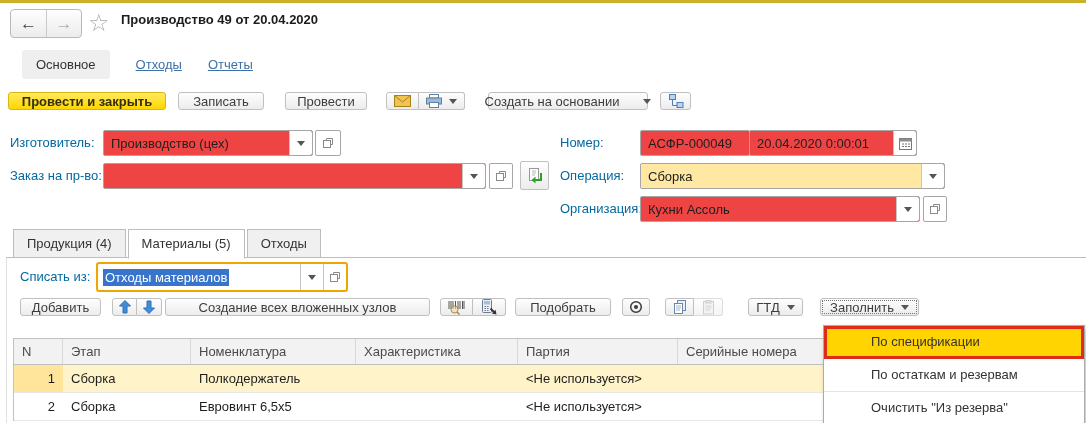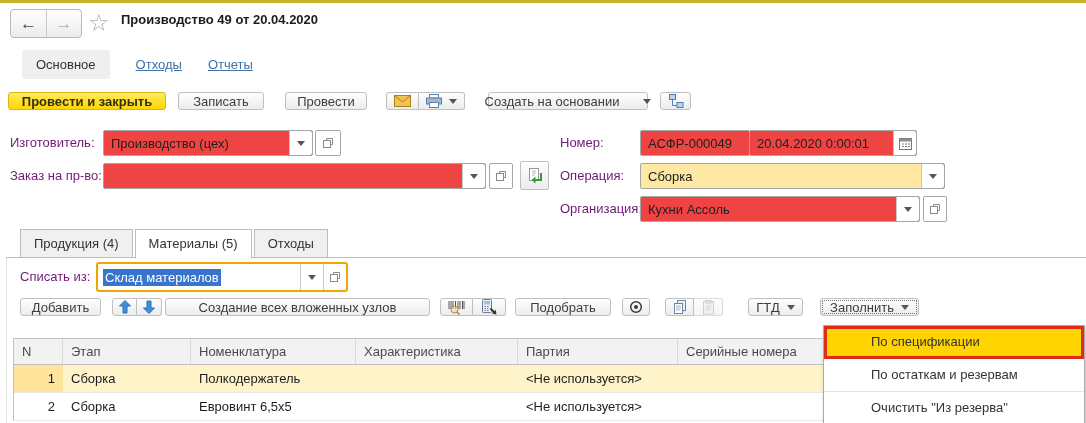--- a/index.html
+++ b/index.html
@@ -40,38 +40,38 @@
   .btn-group .btn:last-child { border-radius:0 3px 3px 0; }
   .btn-group .btn + .btn { border-left:none; }
   .caret { width:0; height:0; border-left:4px solid transparent; border-right:4px solid transparent;
     border-top:5px solid #555; display:inline-block; }
   .cmdbar { position:absolute; left:8px; top:92px; width:1078px; height:30px; }
   .cmdbar > * { position:absolute; top:0; }
   .focus-dotted { outline:1px dotted #777; outline-offset:-3px; }
   .btn.disabled { opacity:.55; cursor:default; }
 
   
-  .flabel { position:absolute; height:26px; line-height:26px; color:#701a75; white-space:nowrap; }
+  .flabel { position:absolute; height:26px; line-height:26px; color:#0369a1; white-space:nowrap; }
   .combo { position:absolute; display:flex; height:26px; background:#ef4444;
     border:1px solid #A6A6A6; border-radius:2px; align-items:stretch; }
   .combo .val { flex:1; display:flex; align-items:center; padding:0 7px;
     white-space:nowrap; overflow:hidden; color:#1E1E1E; }
   .combo .seg { width:23px; display:flex; align-items:center; justify-content:center;
     border-left:1px solid #C6C6C6; cursor:pointer; background:#fff; border-radius:0 2px 2px 0; }
   .combo .val.yellowfill { background:#FFE8A3; }
   .sidebtn { position:absolute; width:26px; height:26px; display:flex; align-items:center;
     justify-content:center; background:#fff; border:1px solid #A6A6A6; border-radius:2px; cursor:pointer; }
   .selection { background:#3874CB; color:#fff; padding:1px 2px; }
   .focus-ring { position:absolute; border:2px solid #EFA700; border-radius:3px; display:flex; align-items:stretch; background:#fff; }
   .focus-ring .inner-combo { display:flex; flex:1; align-items:stretch; }
   .focus-ring .val { flex:1; display:flex; align-items:center; padding:0 5px; white-space:nowrap; overflow:hidden; }
   .focus-ring .seg { width:23px; display:flex; align-items:center; justify-content:center; border-left:1px solid #C6C6C6; cursor:pointer; }
 
   
-  .tabstrip { position:absolute; left:13px; top:229px; height:29px; display:flex; z-index:2;margin-left:7px; }
+  .tabstrip { position:absolute; left:13px; top:229px; height:29px; display:flex; z-index:2; }
   .tab { padding:6px 13px 0 13px; height:29px; background:#F0F0F0; border:1px solid #BDBDBD;
     margin-right:2px; color:#333; cursor:pointer; white-space:nowrap; }
   .tab.active { background:#fff; border-bottom:1px solid #fff; font-weight:normal; height:30px; }
   .tabpanel { position:absolute; left:6px; top:257px; width:1080px; height:166px;
     border-top:1px solid #BDBDBD; border-left:1px solid #E0E0E0; background:#fff; }
 
   
   .tbtoolbar { position:absolute; left:0; top:298px; width:1086px; height:30px; }
   .tbtoolbar > * { position:absolute; top:0; }
 
@@ -249,21 +249,21 @@
     <div class="tab">Продукция (4)</div>
     <div class="tab active">Материалы (5)</div>
     <div class="tab">Отходы</div>
   </div>
   <div class="tabpanel"></div>
 
   <div class="flabel" style="left:20px;top:264px;z-index:3;">Списать из:</div>
   <div class="focus-ring" style="left:96px;top:262px;width:252px;height:30px;z-index:3;">
     <div class="inner-combo">
       <span class="val">
-          <span class="selection">Склад материалов</span>
+          <span class="selection">Отходы материалов</span>
         </span>
       <span class="seg">
           <span class="caret"></span>
         </span>
       <span class="seg">
         <svg width="12" height="12" viewBox="0 0 12 12">
             <path d="M4.5,3.5 L4.5,1.5 L10.5,1.5 L10.5,7.5 L8.5,7.5" fill="none" stroke="#8A8A8A"></path>
             <rect x="1.5" y="3.5" width="7" height="7" fill="#fff" stroke="#8A8A8A"></rect>
           </svg>
       </span>

